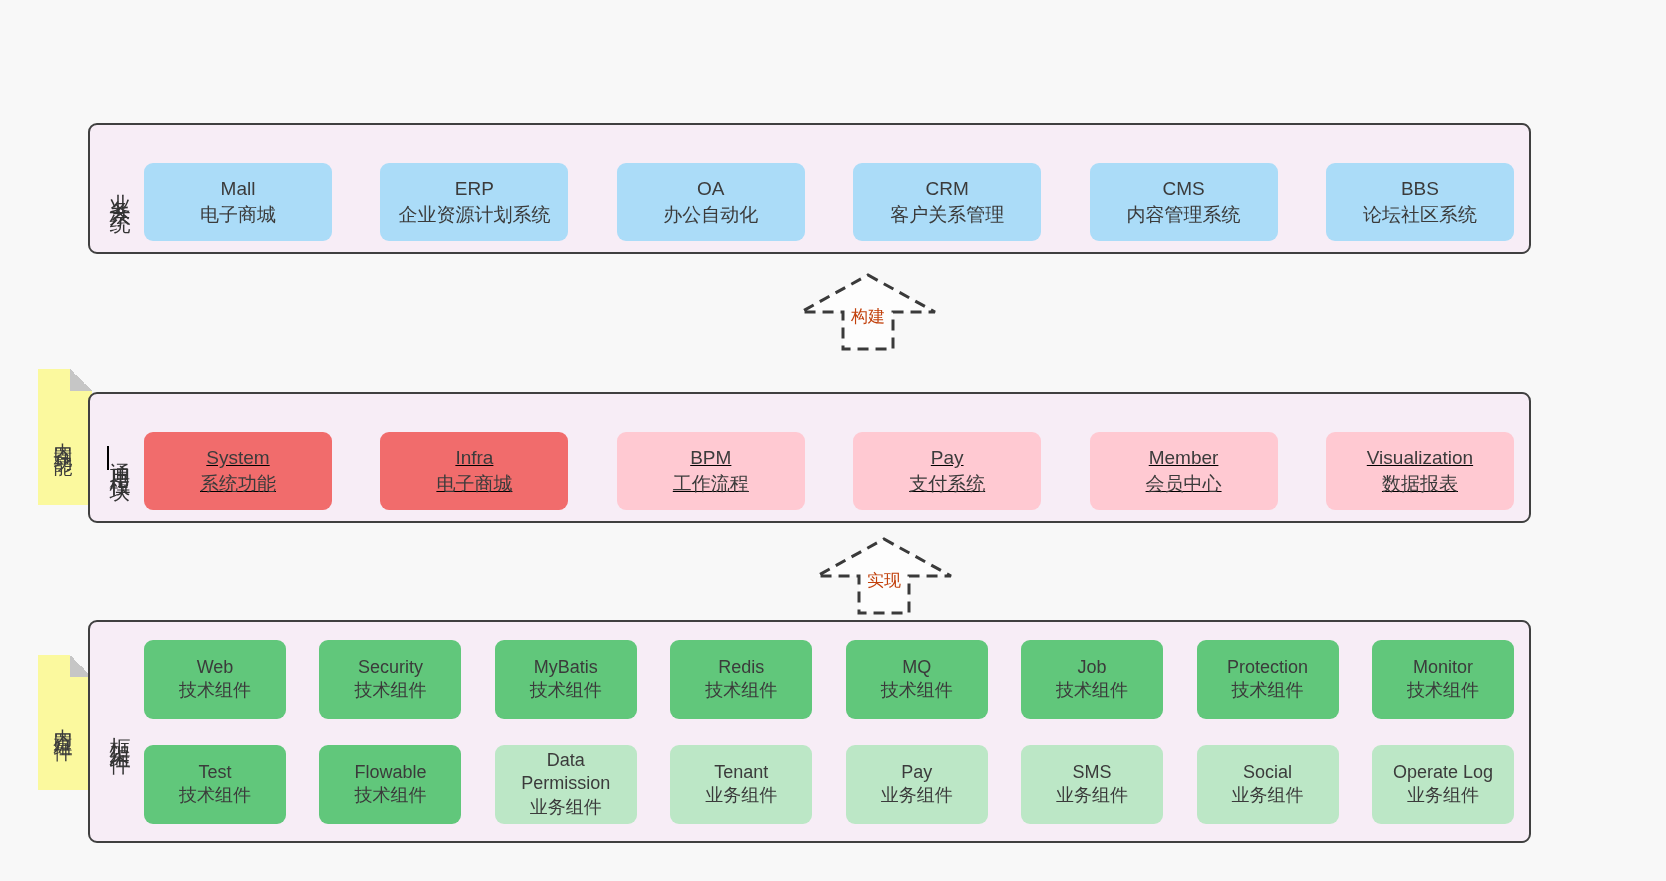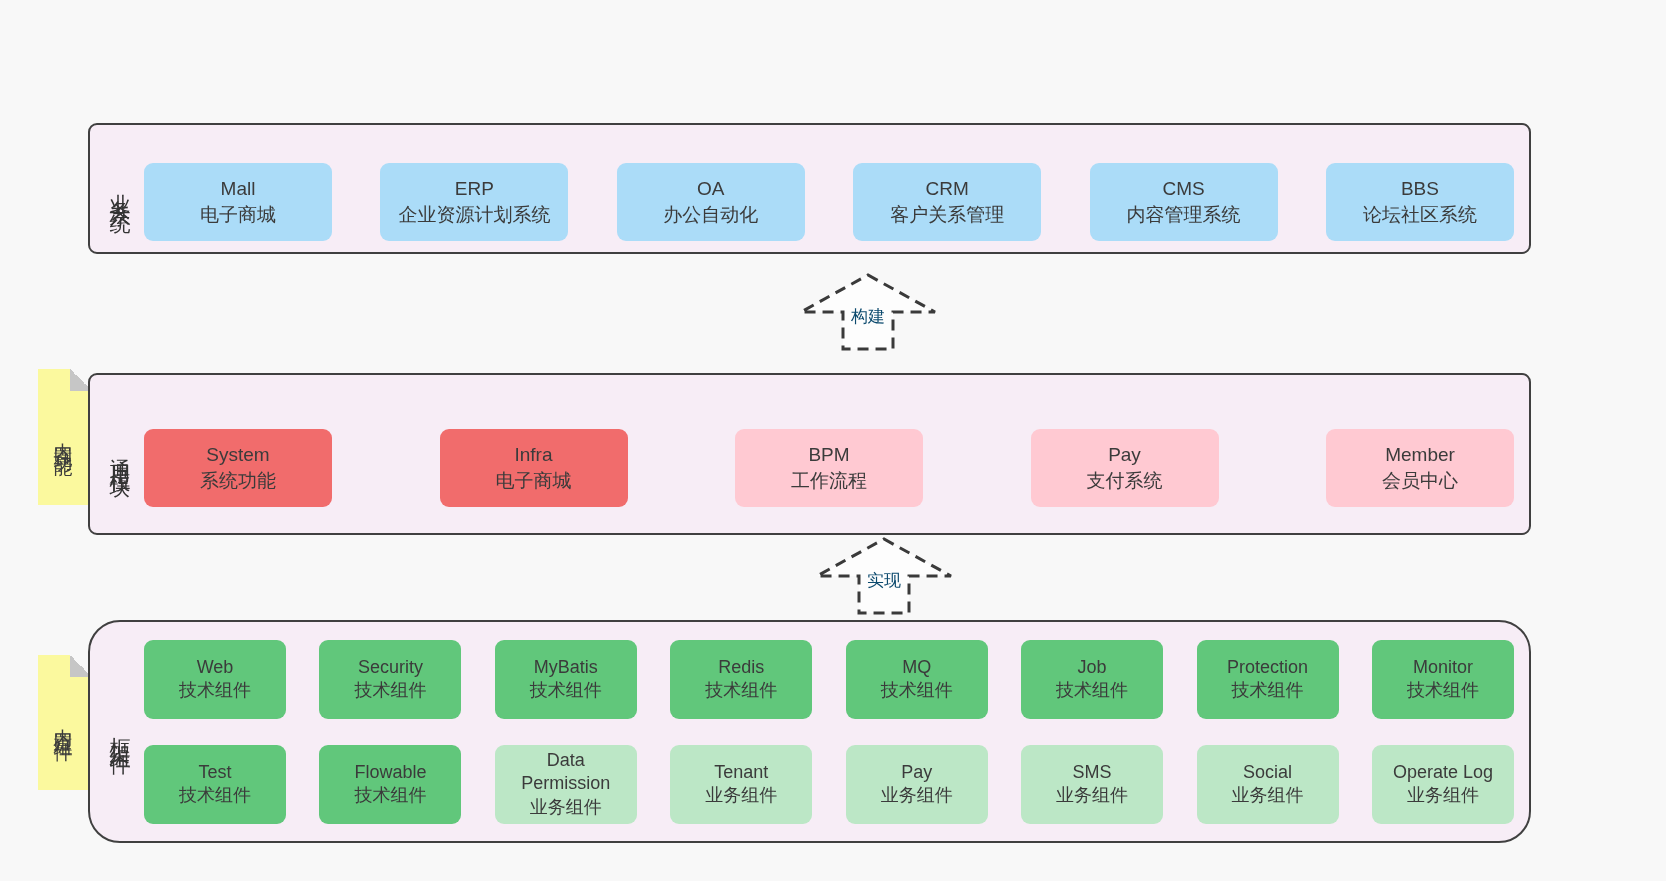--- a/index.html
+++ b/index.html
@@ -6,22 +6,22 @@
   .canvas {
     position:relative; width:1666px; height:881px; background:#f8f8f8;
     font-family:"Liberation Sans","DejaVu Sans",sans-serif; overflow:hidden;
   }
   .section {
     position:absolute; left:88px; width:1443px; box-sizing:border-box;
     background:#f7edf6; border:2px solid #404040; border-radius:9px;
     display:flex; z-index:1;
   }
   .s1 { top:123px; height:131px; }
-  .s2 { top:373px; height:162px; }
-  .s3 { top:620px; height:223px;border-radius:32px; }
+  .s2 { top:392px; height:131px;text-decoration:underline; }
+  .s3 { top:620px; height:223px; }
   .vlabel {
     align-self:center; width:32px; margin-left:12px; flex:0 0 32px;
     writing-mode:vertical-rl; text-orientation:upright;
     font-size:21px; letter-spacing:6px; color:#333;
   }
   .row6 { flex:1; display:flex; justify-content:space-between; align-items:center; padding:0 15px 0 10px; }
   .grid { flex:1; display:flex; flex-direction:column; justify-content:center; gap:26px; padding:0 15px 0 10px; }
   .row8 { display:flex; justify-content:space-between; }
   .node {
     border-radius:9px; display:flex; flex-direction:column; align-items:center;
@@ -48,21 +48,21 @@
     position:absolute; left:12px; top:50%; transform:translateY(-50%);
     writing-mode:vertical-rl; text-orientation:upright;
     font-size:19px; letter-spacing:5px; color:#3b3b3b; white-space:nowrap;
   }
   .arrow { position:absolute; width:140px; height:80px; z-index:1; }
   .arrow1 { left:798px; top:272px; }
   .arrow2 { left:814px; top:536px; }
   .arrow svg { display:block; width:100%; height:100%; }
   .arrow-label {
     position:absolute; left:50%; top:33px; transform:translateX(-50%);
-    background:#fdfdfd; padding:0 4px; font-size:17px; color:#0c4a6e; white-space:nowrap;
+    background:#fdfdfd; padding:0 4px; font-size:17px; color:#c2410c; white-space:nowrap;
   }
 </style>
 </head>
 <body>
 
 <div class="canvas">
 
   <section class="section s1">
     <div class="vlabel">业务系统</div>
     <div class="row6">
@@ -121,20 +121,24 @@
           <div class="desc">工作流程</div>
         </div>
         <div class="node pink">
           <div class="name">Pay</div>
           <div class="desc">支付系统</div>
         </div>
         <div class="node pink">
           <div class="name">Member</div>
           <div class="desc">会员中心</div>
         </div>
+        <div class="node pink">
+          <div class="name">Visualization</div>
+          <div class="desc">数据报表</div>
+        </div>
       </div>
   </section>
 
   <div class="arrow arrow2">
     <svg viewBox="0 0 140 80">
       <polygon points="70,3 137,40 95,40 95,77 45,77 45,40 3,40" fill="#fdfdfd" stroke="#3a3a3a" stroke-width="3" stroke-dasharray="11 7"></polygon>
     </svg>
     <span class="arrow-label">实现</span>
   </div>
 

